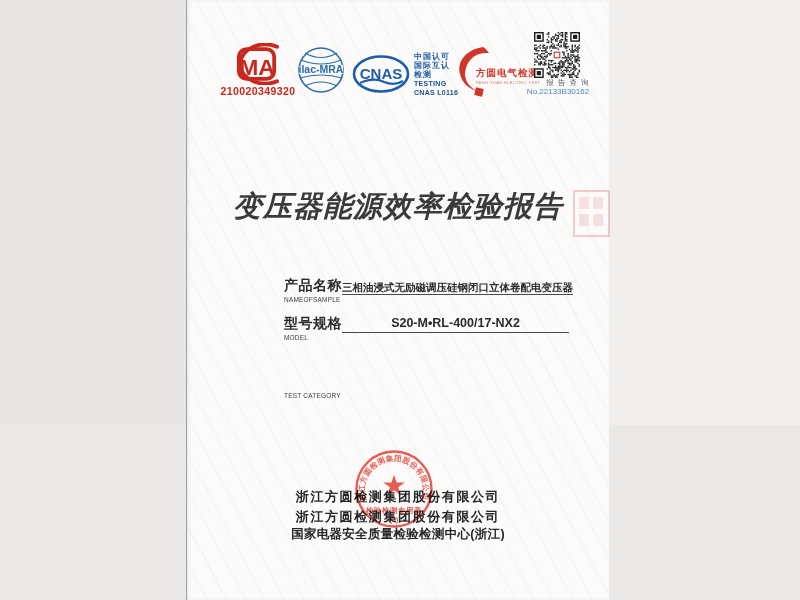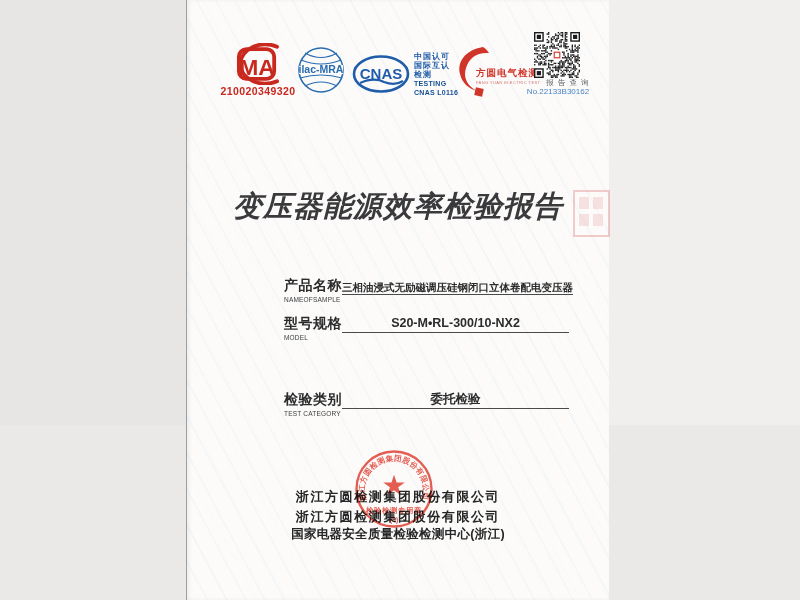--- a/index.html
+++ b/index.html
@@ -491,31 +491,27 @@
       <div class="frow">
         <span class="flabel">产品名称</span>
         <span class="fvalue small">三相油浸式无励磁调压硅钢闭口立体卷配电变压器</span>
       </div>
       <div class="fen">NAMEOFSAMPLE</div>
     </div>
 
     <div class="field" style="top:315px;">
       <div class="frow">
         <span class="flabel">型号规格</span>
-        <span class="fvalue">S20-M•RL-300/10-NX2</span>
+        <span class="fvalue">S20-M•RL-400/17-NX2</span>
       </div>
       <div class="fen">MODEL</div>
     </div>
 
 
     <div class="field" style="top:391px;">
-      <div class="frow">
-        <span class="flabel">检验类别</span>
-        <span class="fvalue">委托检验</span>
-      </div>
       <div class="fen">TEST CATEGORY</div>
     </div>
 
     <div class="company co1">浙江方圆检测集团股份有限公司</div>
     <div class="company co2">浙江方圆检测集团股份有限公司</div>
     <div class="company co3">国家电器安全质量检验检测中心(浙江)</div>
 
     <svg class="round-stamp" viewBox="0 0 110 110">
       <circle cx="55" cy="55" r="37.5" fill="none" stroke="#e23324" stroke-width="2.4" opacity=".85"></circle>
       <defs>

